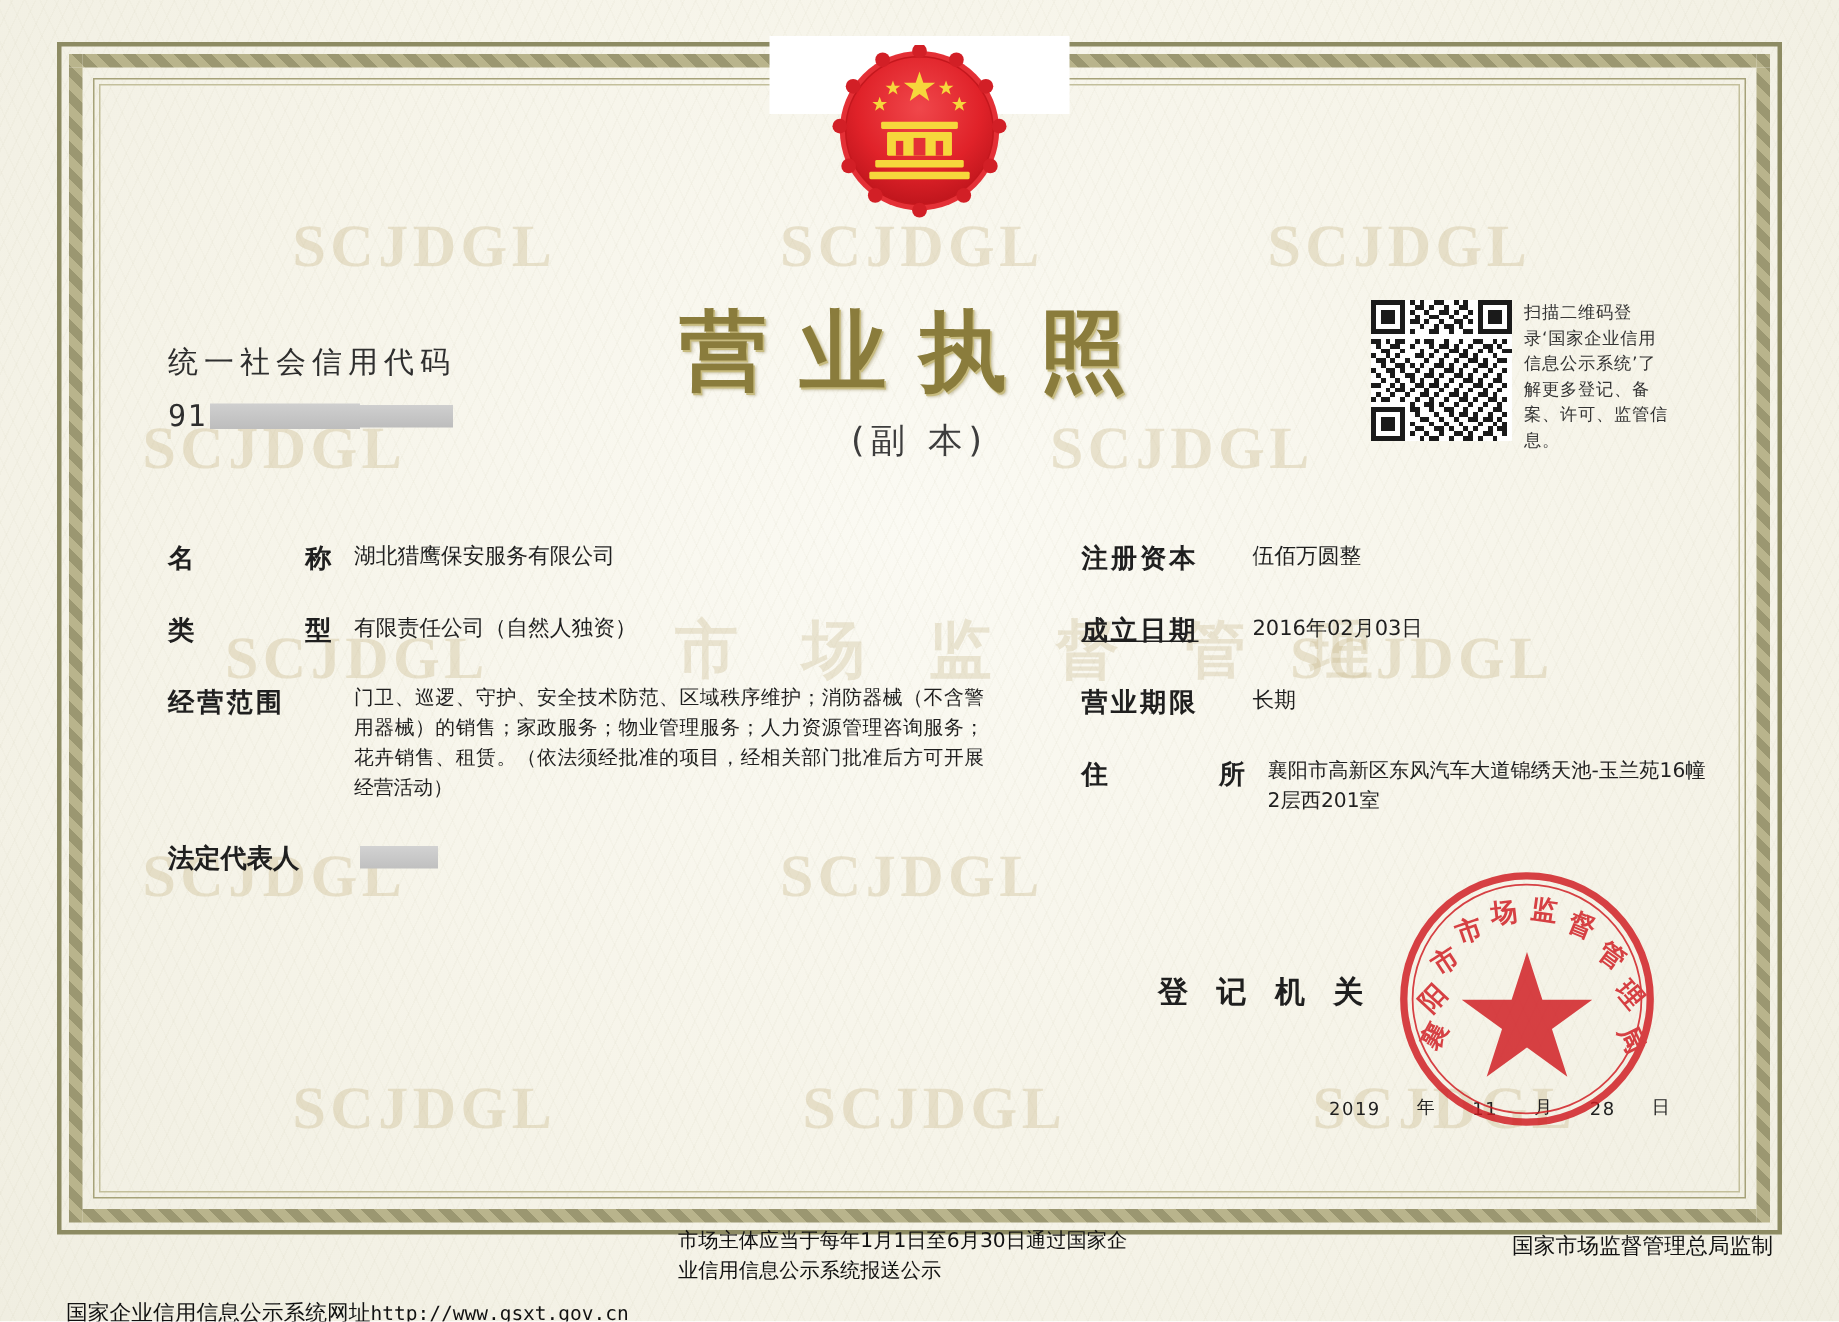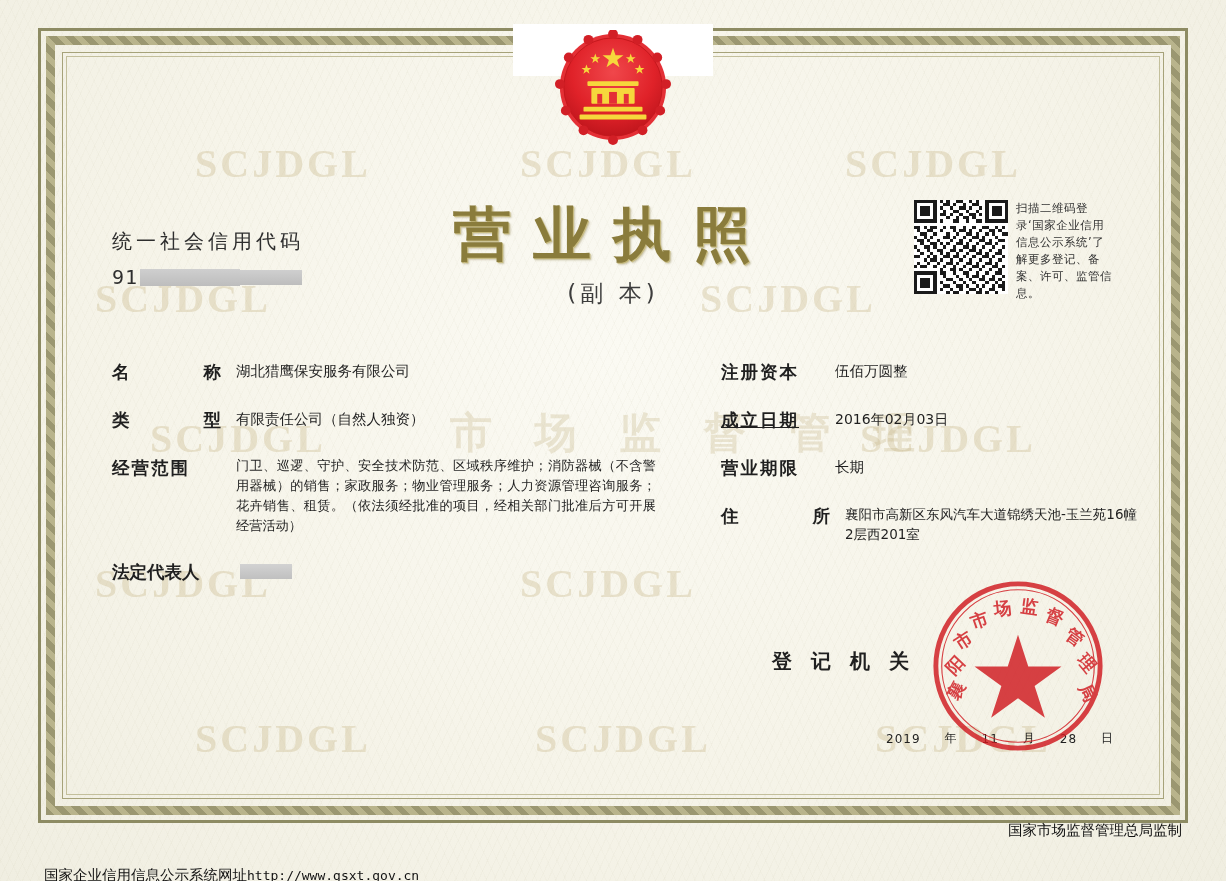--- a/index.html
+++ b/index.html
@@ -569,16 +569,17 @@
     <span class="d">11</span>
     <span class="d">月</span>
     <span class="d">28</span>
     <span class="d">日</span>
   </div>
 
   <div class="footer">
     <div class="f-left">
       <span>国家企业信用信息公示系统网址</span><span class="url">http://www.gsxt.gov.cn</span>
     </div>
+    <div class="f-center">市场主体应当于每年1月1日至6月30日通过国家企业信用信息公示系统报送公示</div>
     <div class="f-right">国家市场监督管理总局监制</div>
   </div>
 
 </div>
 
 </body></html>

